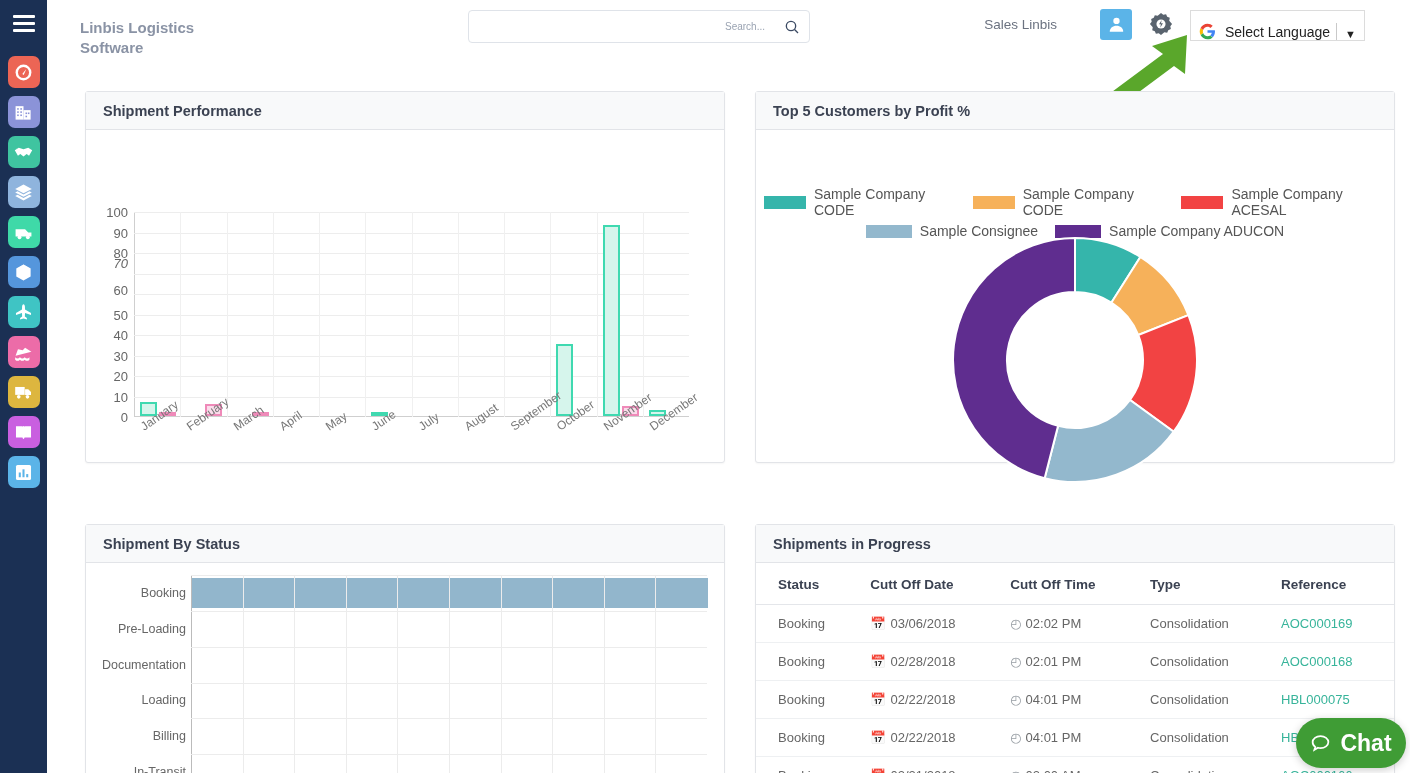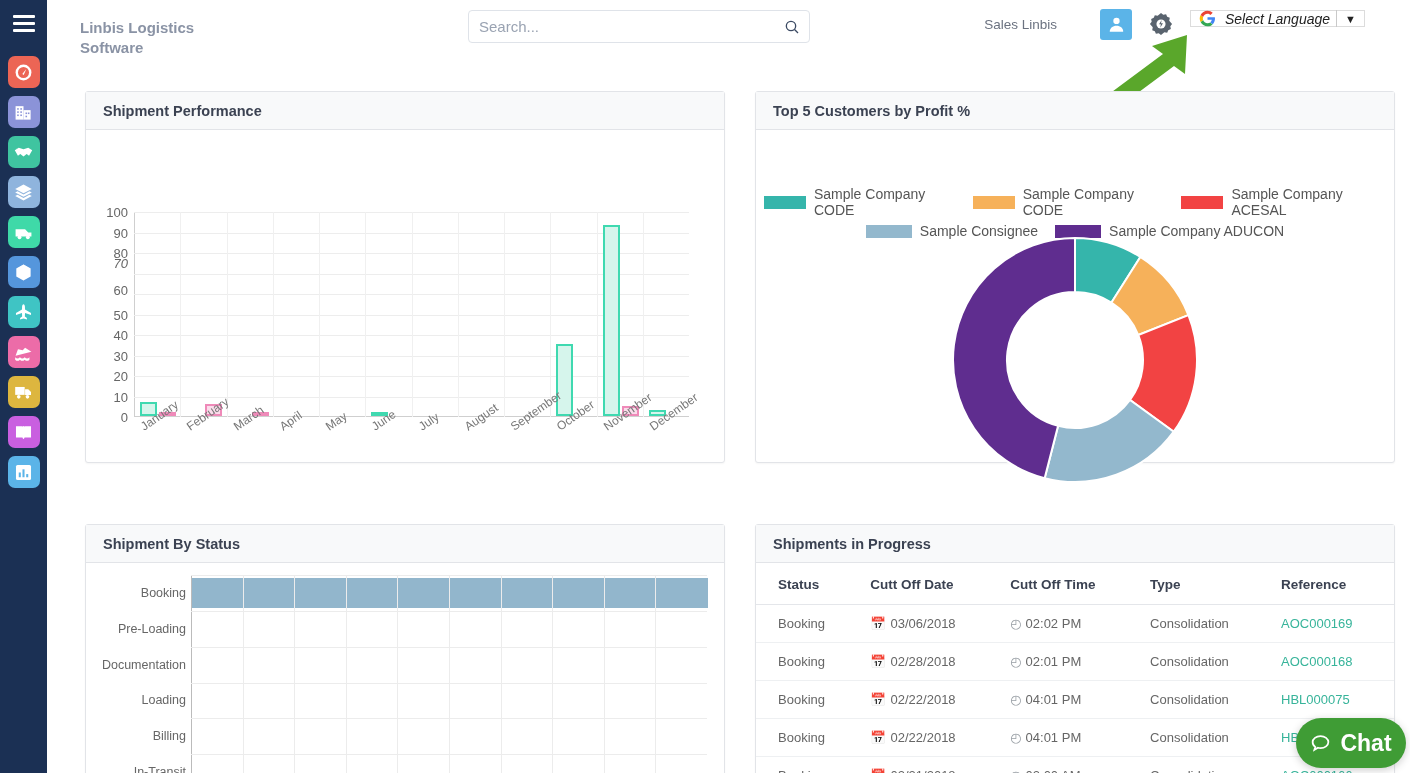--- a/index.html
+++ b/index.html
@@ -35,39 +35,40 @@
     position:absolute; left:33px; top:18px; width:180px;
     font-size:15px; font-weight:bold; color:#8a93a5; line-height:20px;
   }
   .search-wrap {
     position:absolute; left:421px; top:10px; width:342px; height:33px;
     border:1px solid #dfe3e9; border-radius:4px; background:#fff;
     display:flex; align-items:center;
   }
   .search-input {
     border:0; outline:0; background:transparent; flex:1;
-    font-family:"Liberation Sans", sans-serif; font-size:15px; color:#4c1d95;
+    font-family:"Liberation Sans", sans-serif; font-size:10px; color:#4c1d95;
     padding:0 10px;
+    text-align:right;
   }
   .search-input::placeholder { color:#9aa3b2; }
   .search-btn { width:34px; display:flex; align-items:center; justify-content:center; cursor:pointer; }
   .search-btn svg { width:16px; height:16px; stroke:#3b4a63; fill:none; stroke-width:2; }
 
   .user-name { position:absolute; right:337px; top:17px; font-size:13.5px; color:#6b7280; }
   .avatar-btn {
     position:absolute; right:262px; top:9px; width:32px; height:31px;
     background:#5bb4e8; border-radius:3px; display:flex; align-items:center; justify-content:center;
     cursor:pointer;
   }
   .avatar-btn svg { width:19px; height:19px; fill:#fff; }
   .gear-btn { position:absolute; right:220px; top:11px; width:26px; height:26px; cursor:pointer; }
   .gear-btn svg { width:26px; height:26px; fill:#59636e; }
   .lang-box {
-    position:absolute; right:29px; top:10px; width:175px; height:17px;
-    border:1px solid #dcdcdc; background:#fff; display:flex; align-items:center; cursor:pointer;font-style:italic;
+    position:absolute; right:29px; top:10px; width:175px; height:31px;
+    border:1px solid #dcdcdc; background:#fff; display:flex; align-items:flex-end; cursor:pointer;
   }
   .g-logo { width:24px; display:flex; align-items:center; justify-content:center; margin-left:4px; }
   .g-logo svg { width:17px; height:17px; }
   .lang-label { flex:1; text-align:center; font-size:14px; color:#222; }
   .lang-sep { width:1px; height:17px; background:#c9c9c9; }
   .lang-caret { width:27px; text-align:center; font-size:11px; color:#222; }
 
   
   .arrow-anno { position:absolute; left:1095px; top:33px; width:95px; height:75px; pointer-events:none; }
 

